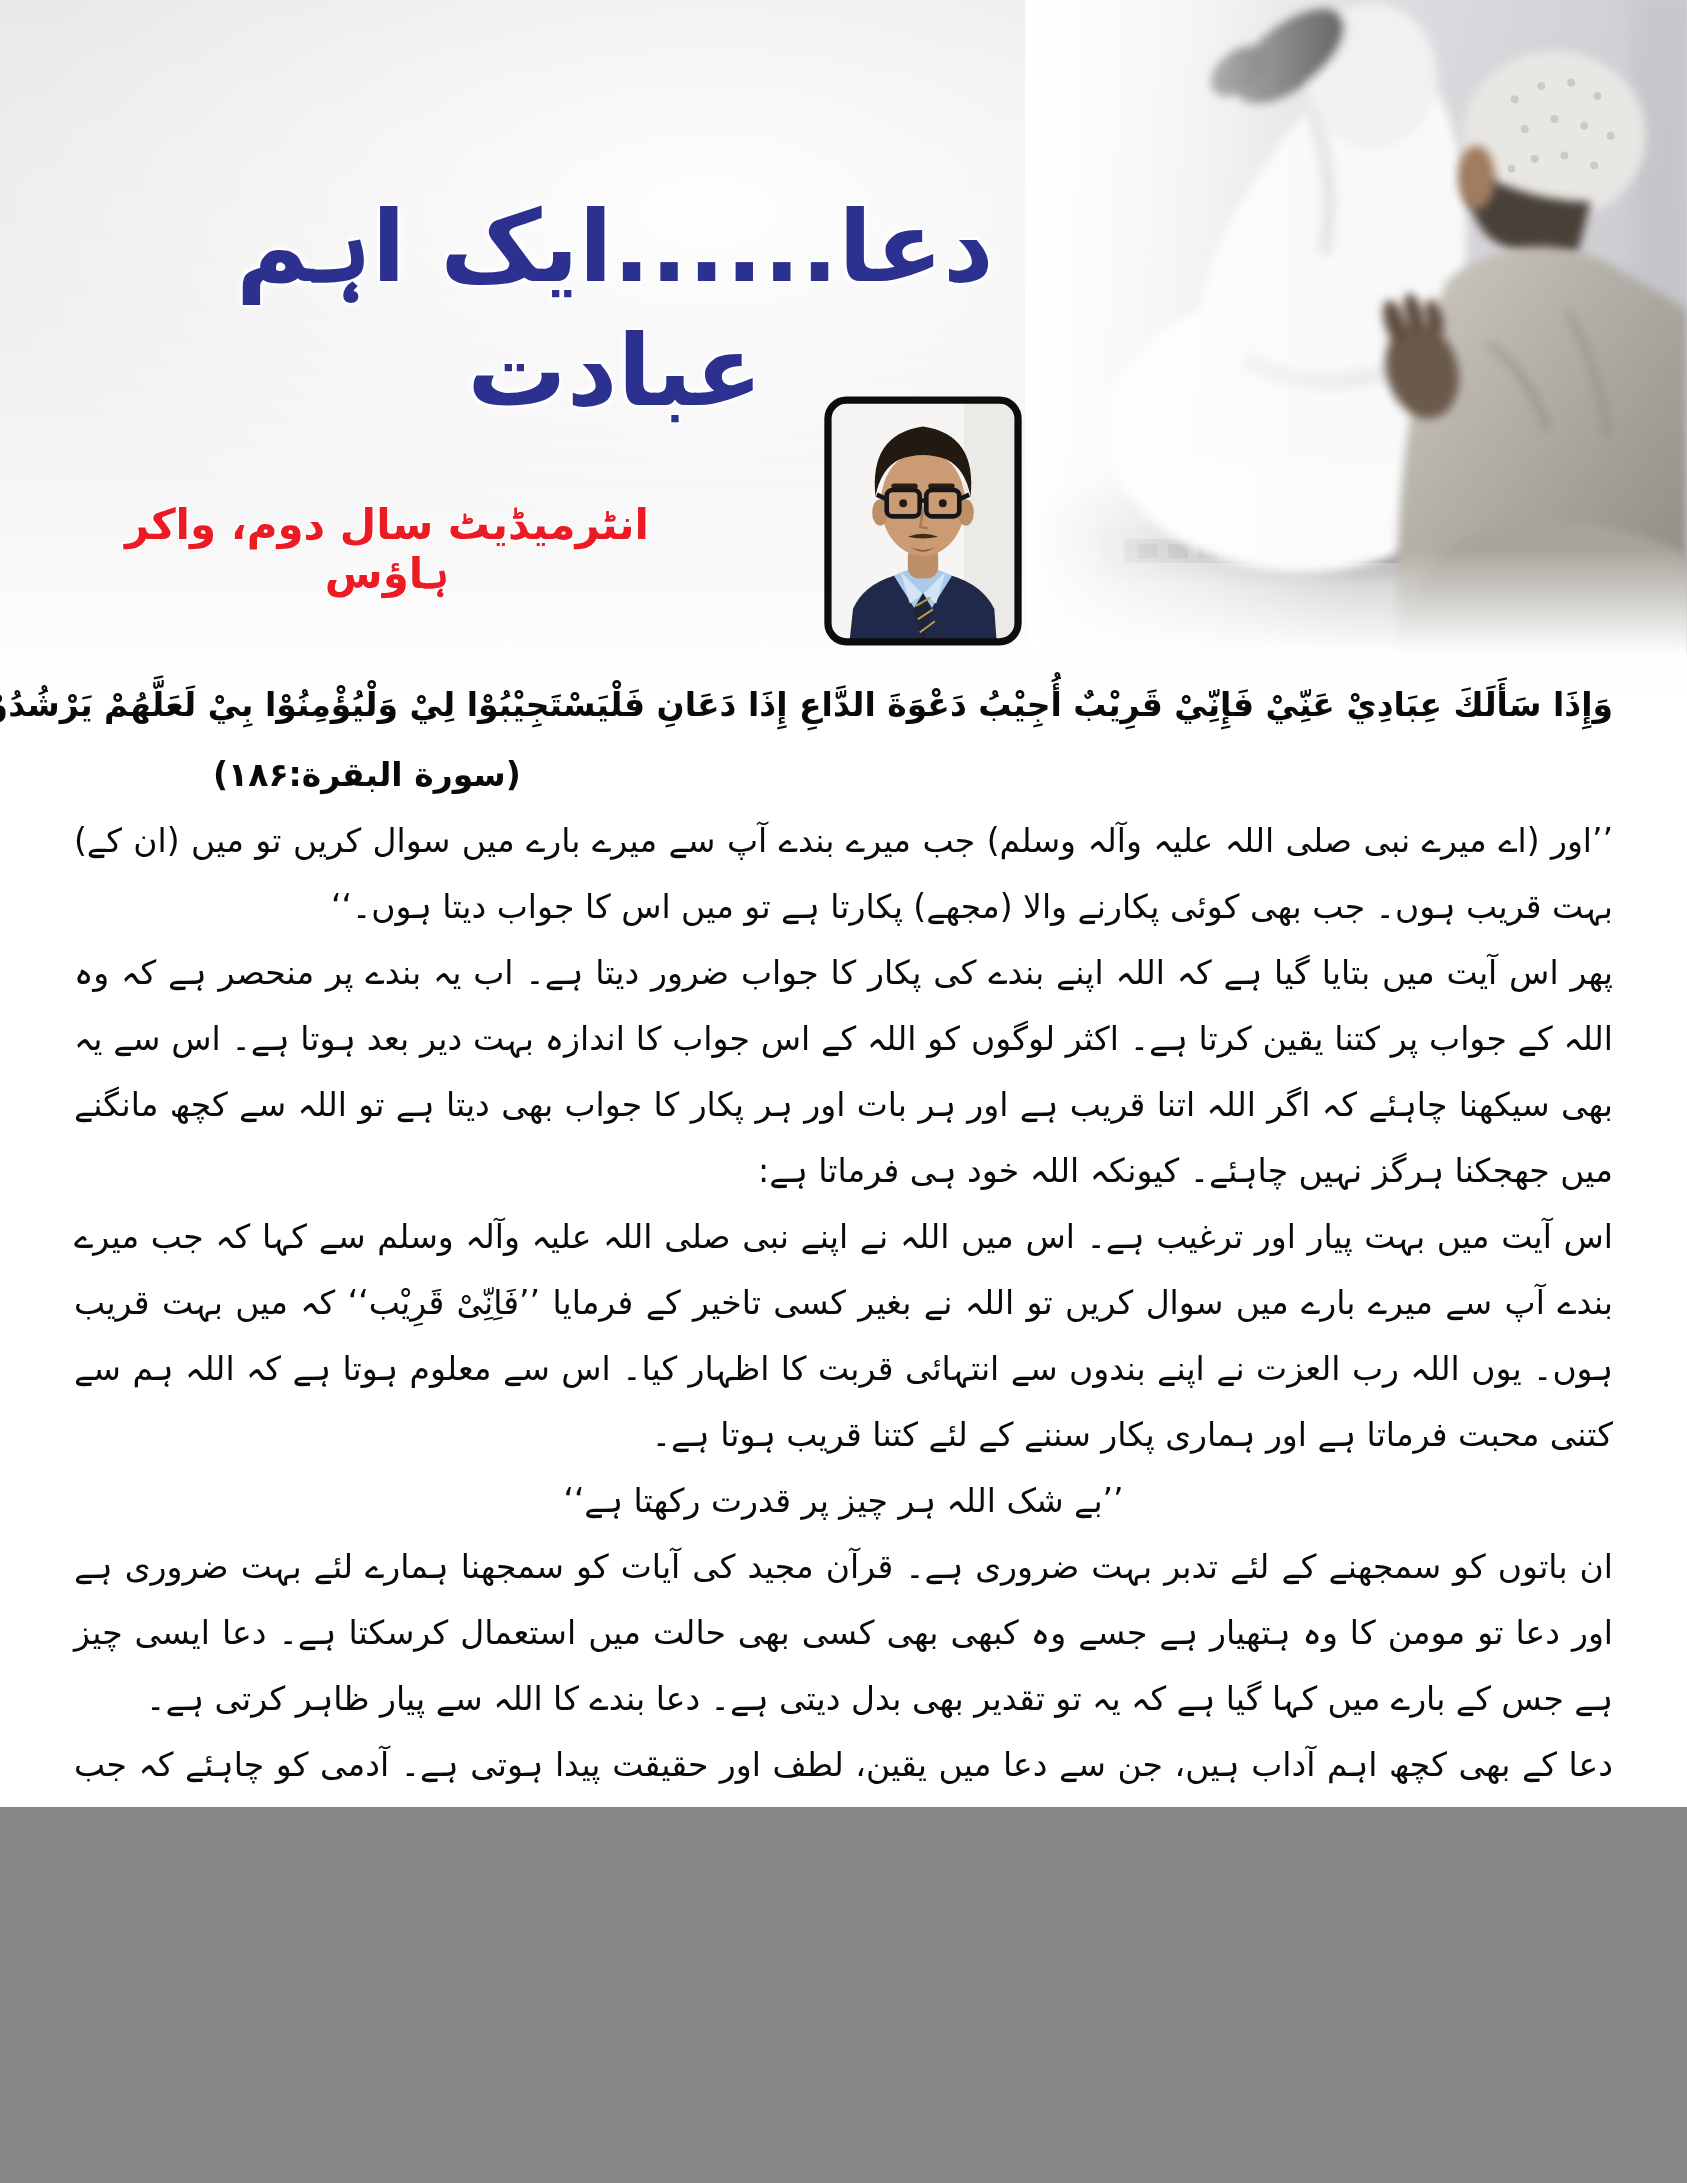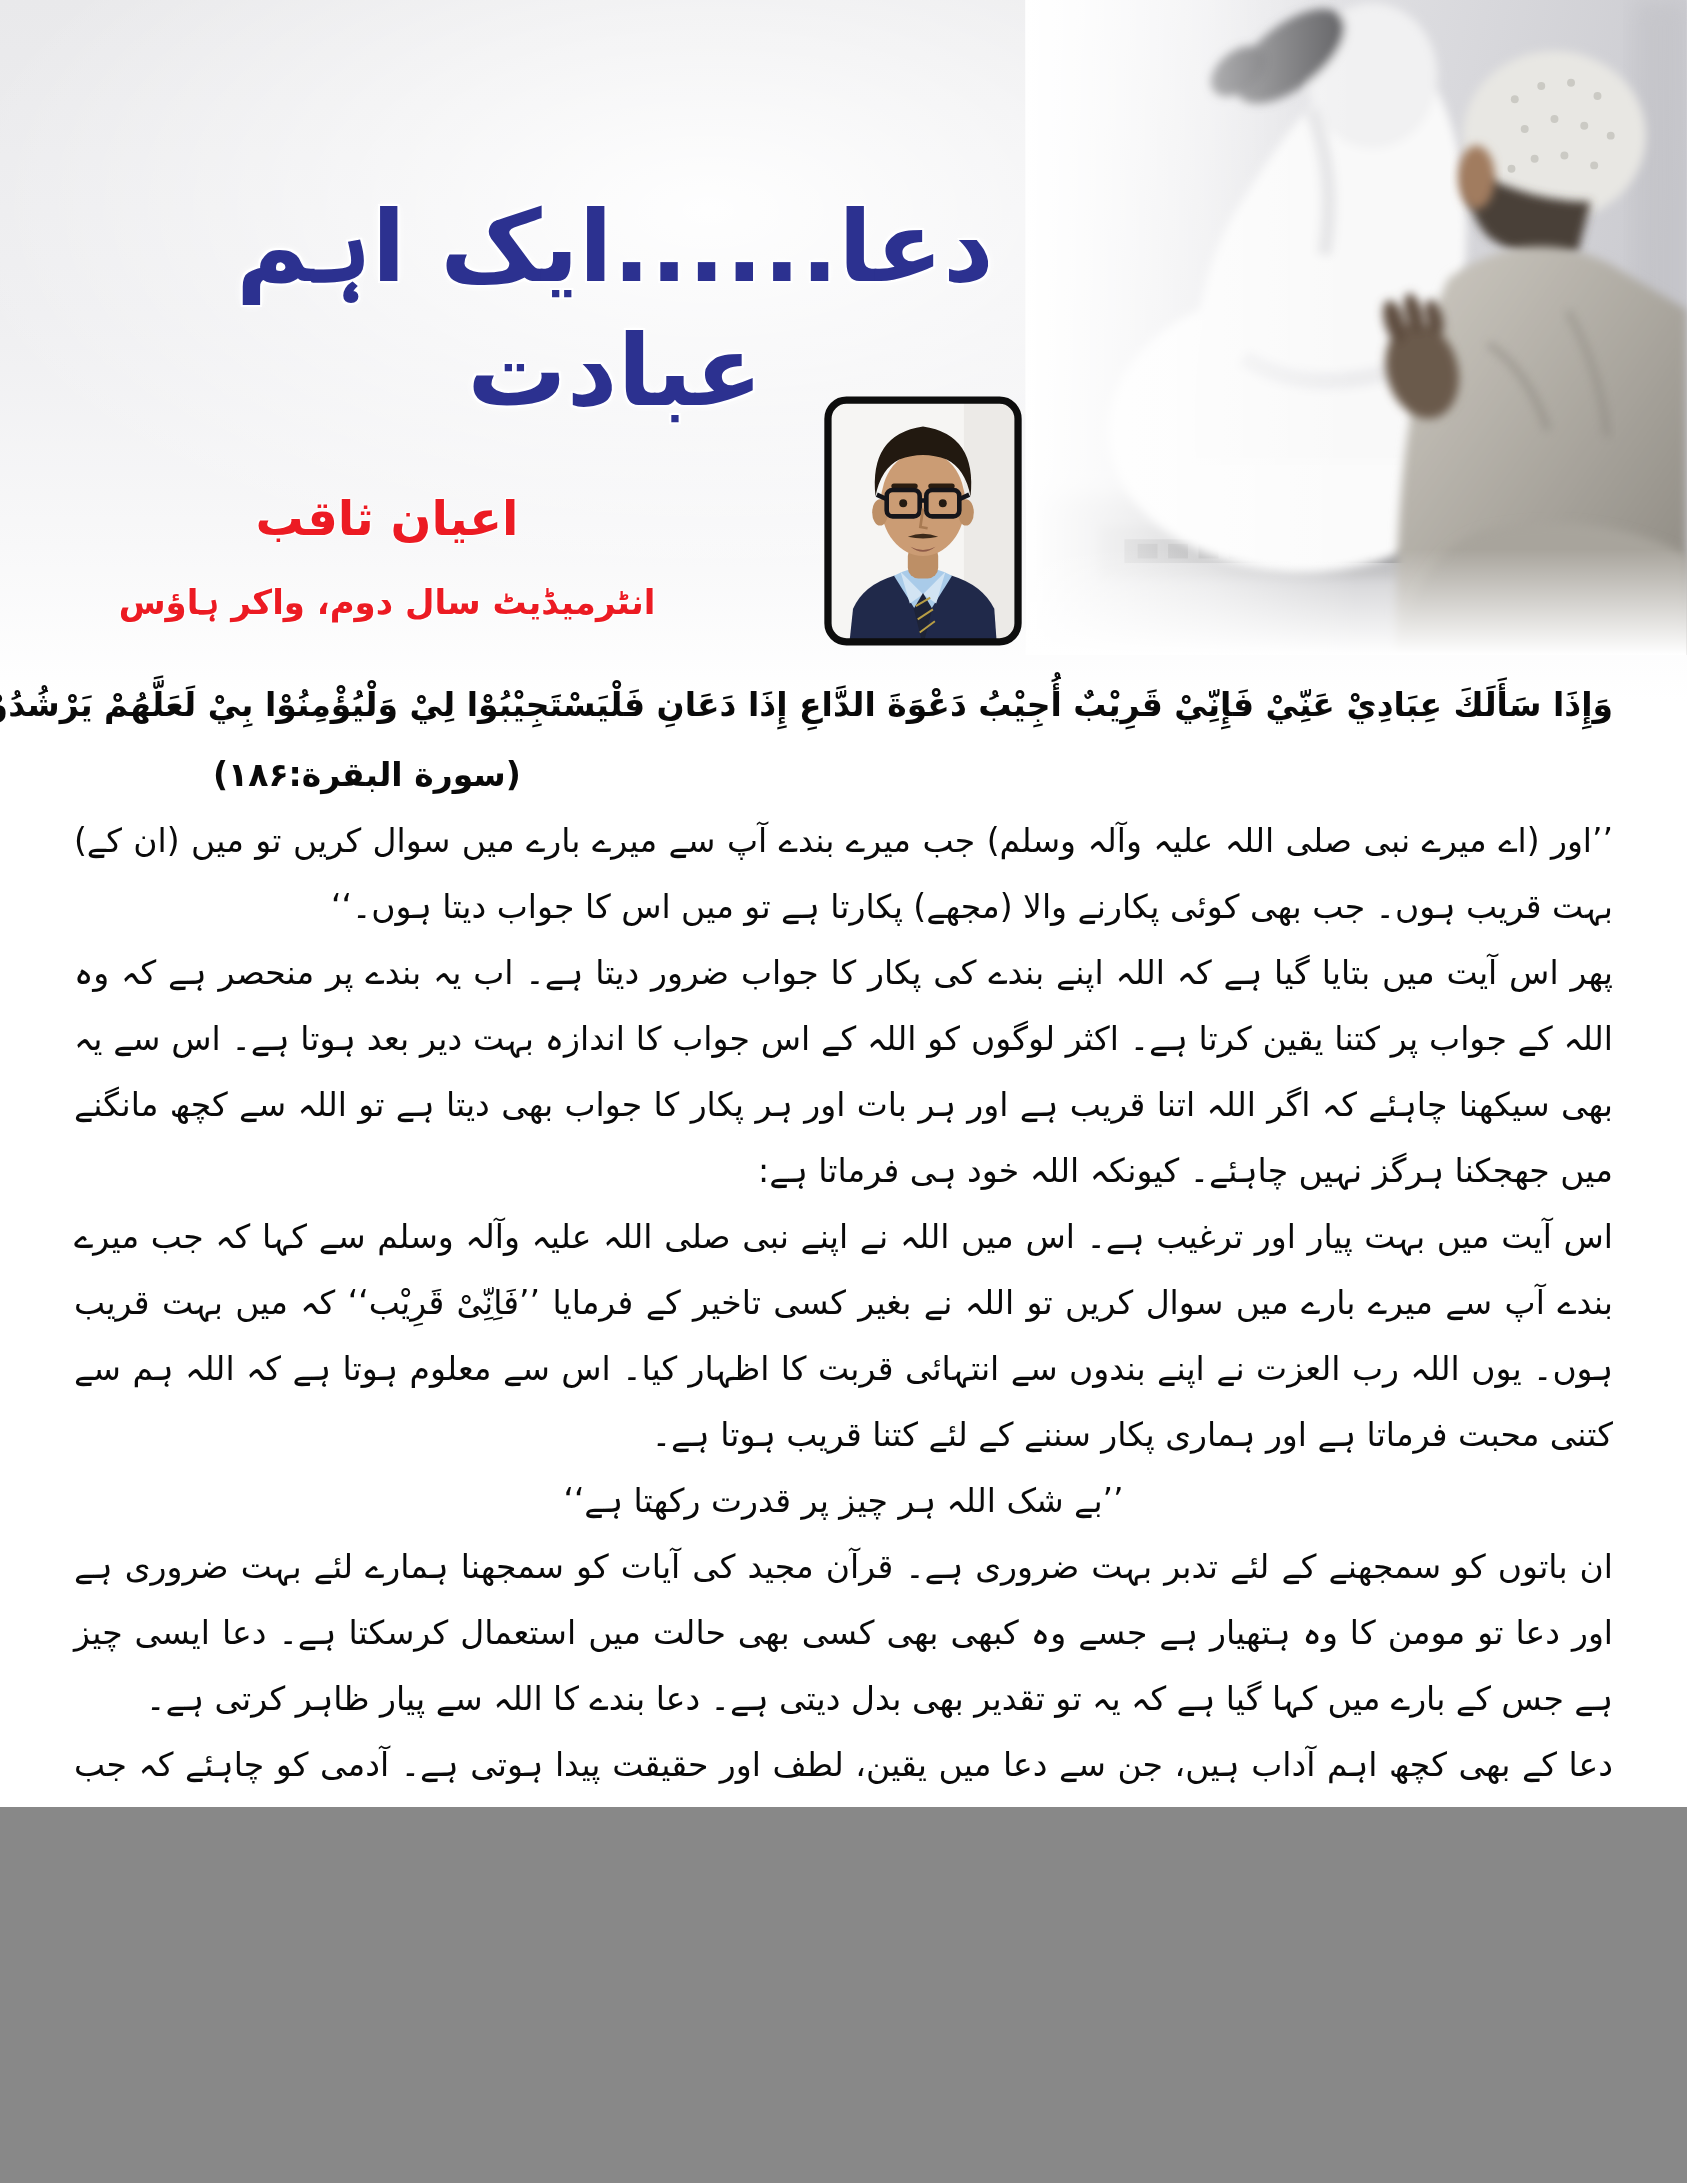--- a/index.html
+++ b/index.html
@@ -26,21 +26,21 @@
     color:var(--title_blue);
     text-shadow:0 0 6.6px #fff, 0 0 12px #fff, 2px 2px 0 #fff, -2px -2px 0 #fff, 2px -2px 0 #fff, -2px 2px 0 #fff;
     margin:0;
   }
   .author{
     position:absolute;left:99px;top:490px;width:576px;
     direction:rtl;text-align:center;color:var(--accent_red);
     text-shadow:0 0 5.3px #fff, 1.3px 1.3px 0 #fff, -1.3px -1.3px 0 #fff;
   }
   .author-name{font-size:48px;font-weight:bold;}
-  .author-class{font-size:34px;font-weight:bold;margin-top:36px;}
+  .author-class{font-size:42px;font-weight:bold;margin-top:10px;}
   .author-photo{position:absolute;left:824px;top:396px;width:198px;height:250px;}
   .body-text{
     position:absolute;left:74px;top:667px;width:1539px;
     direction:rtl;color:var(--text_black);
     font-size:33px;line-height:2.0;
     text-align:justify;text-align-last:right;
   }
   .body-text p{margin:0;}
   .verse{
     font-weight:bold;text-align:center;text-align-last:center;
@@ -154,21 +154,20 @@
       </g>
 
       <rect width="500" height="990" fill="url(#fadeL)"></rect>
       <rect y="830" width="1000" height="160" fill="url(#fadeB)"></rect>
     </svg>
   </div>
 
   <h1 class="title">دعا......ایک اہم عبادت</h1>
 
   <div class="author">
-    <div class="author-name">اعیان ثاقب</div>
     <div class="author-class">انٹرمیڈیٹ سال دوم، واکر ہاؤس</div>
   </div>
 
   <div class="author-photo">
     <svg width="198" height="250" viewBox="0 0 300 378" xmlns="http://www.w3.org/2000/svg">
       <defs>
           <clipPath id="ph">
             <rect x="6" y="6" width="288" height="366" rx="28"></rect>
           </clipPath>
         </defs>

